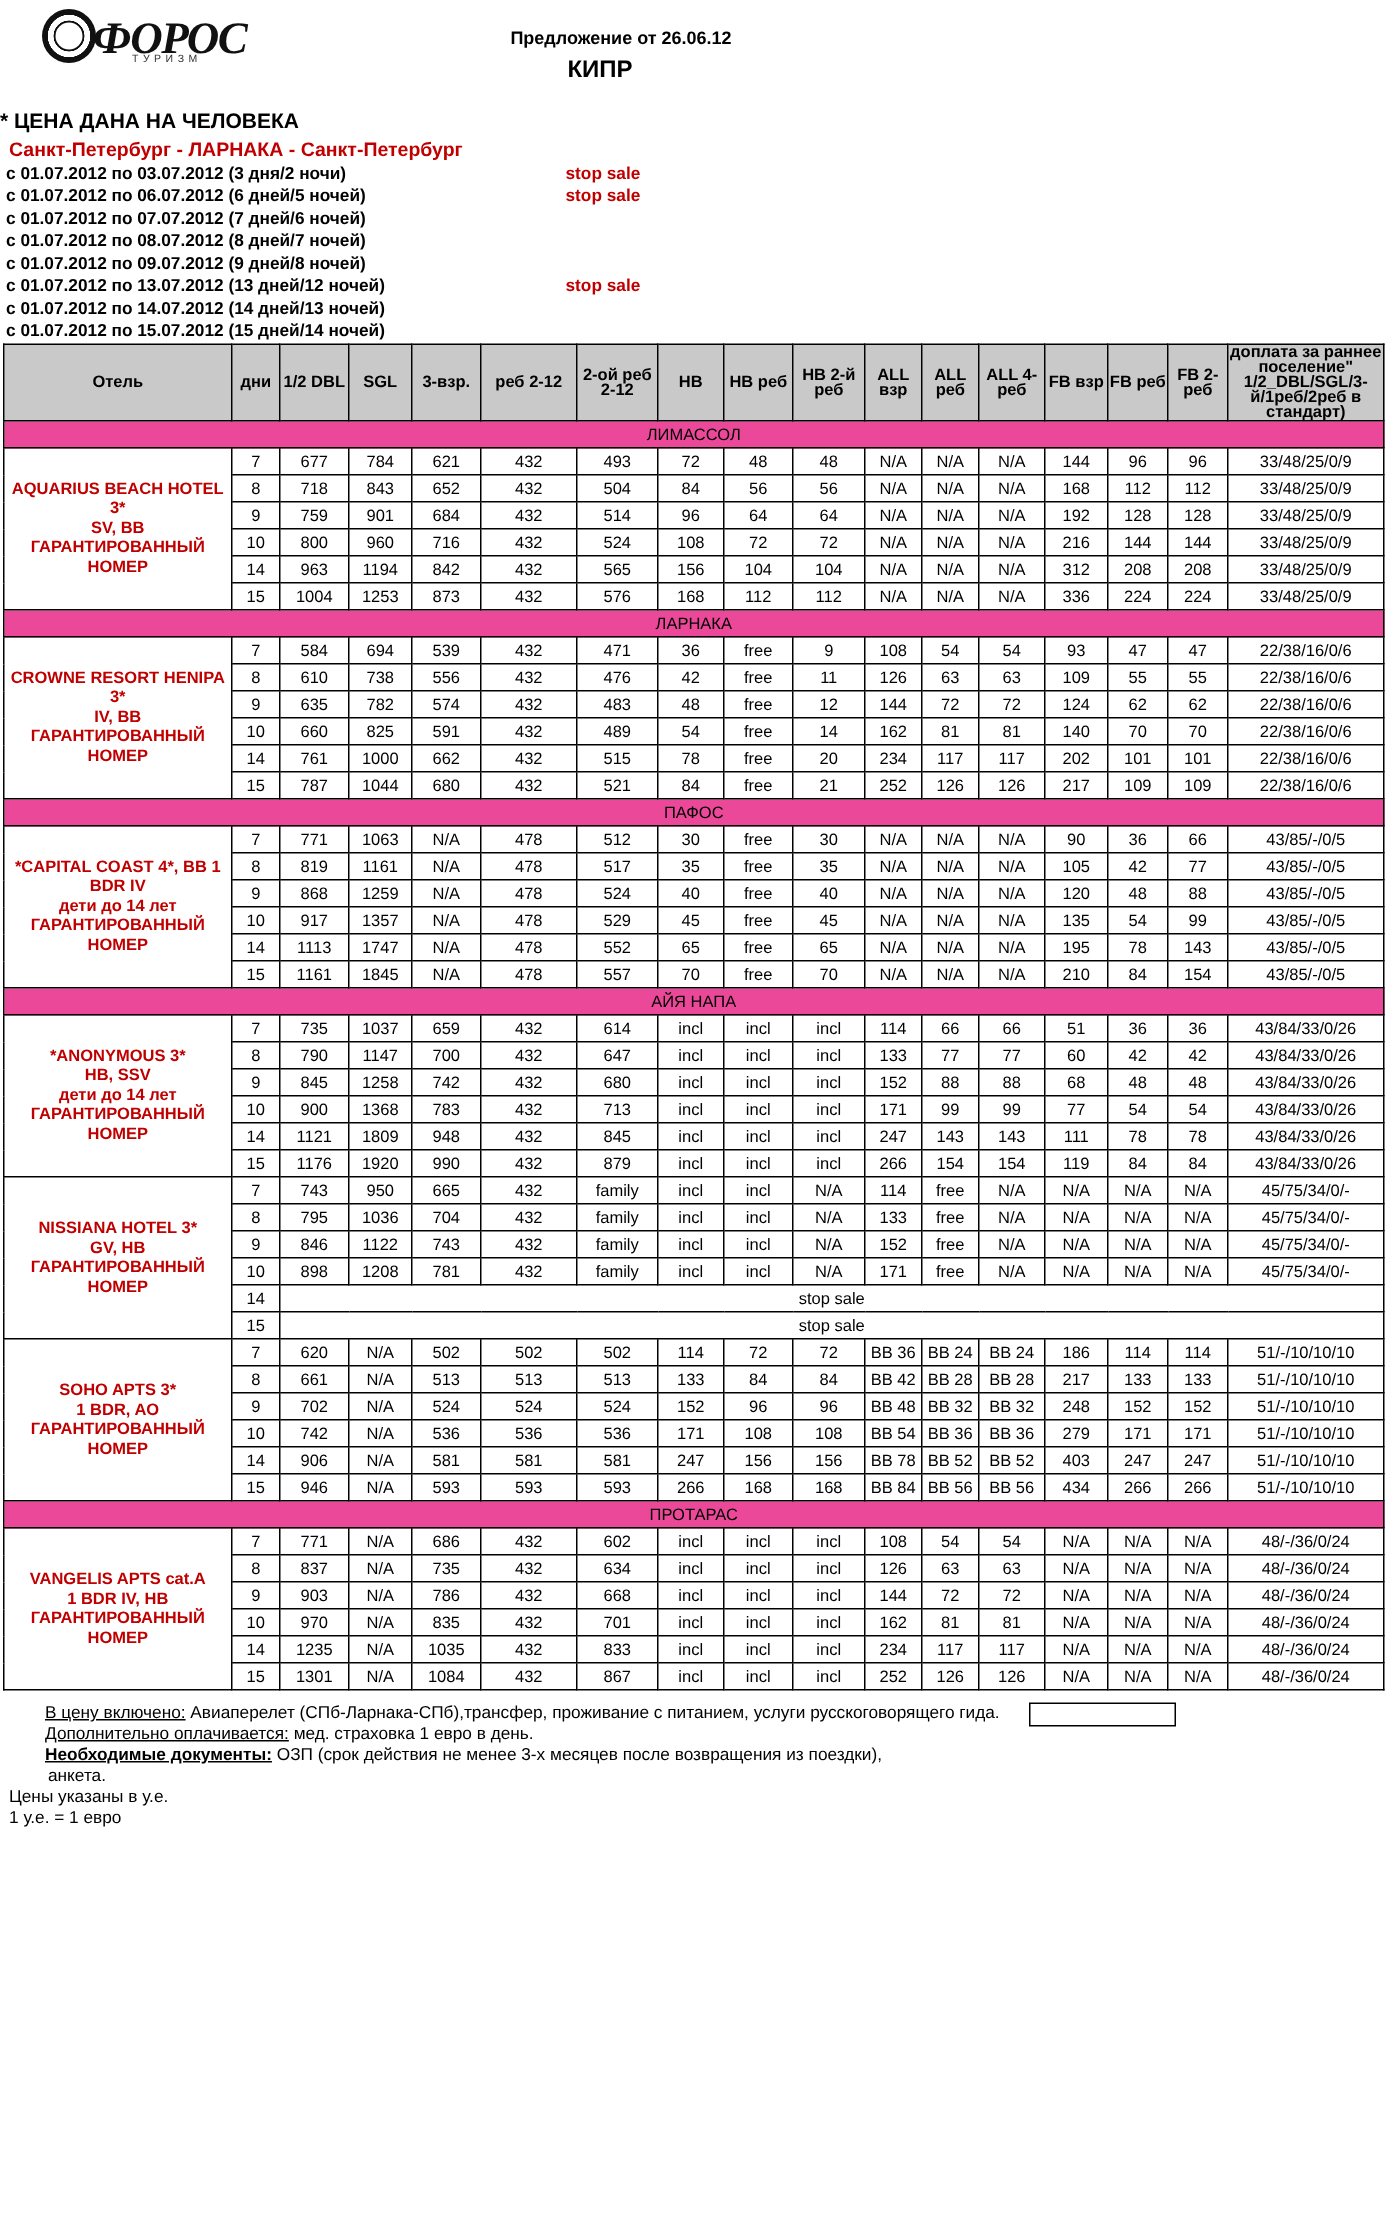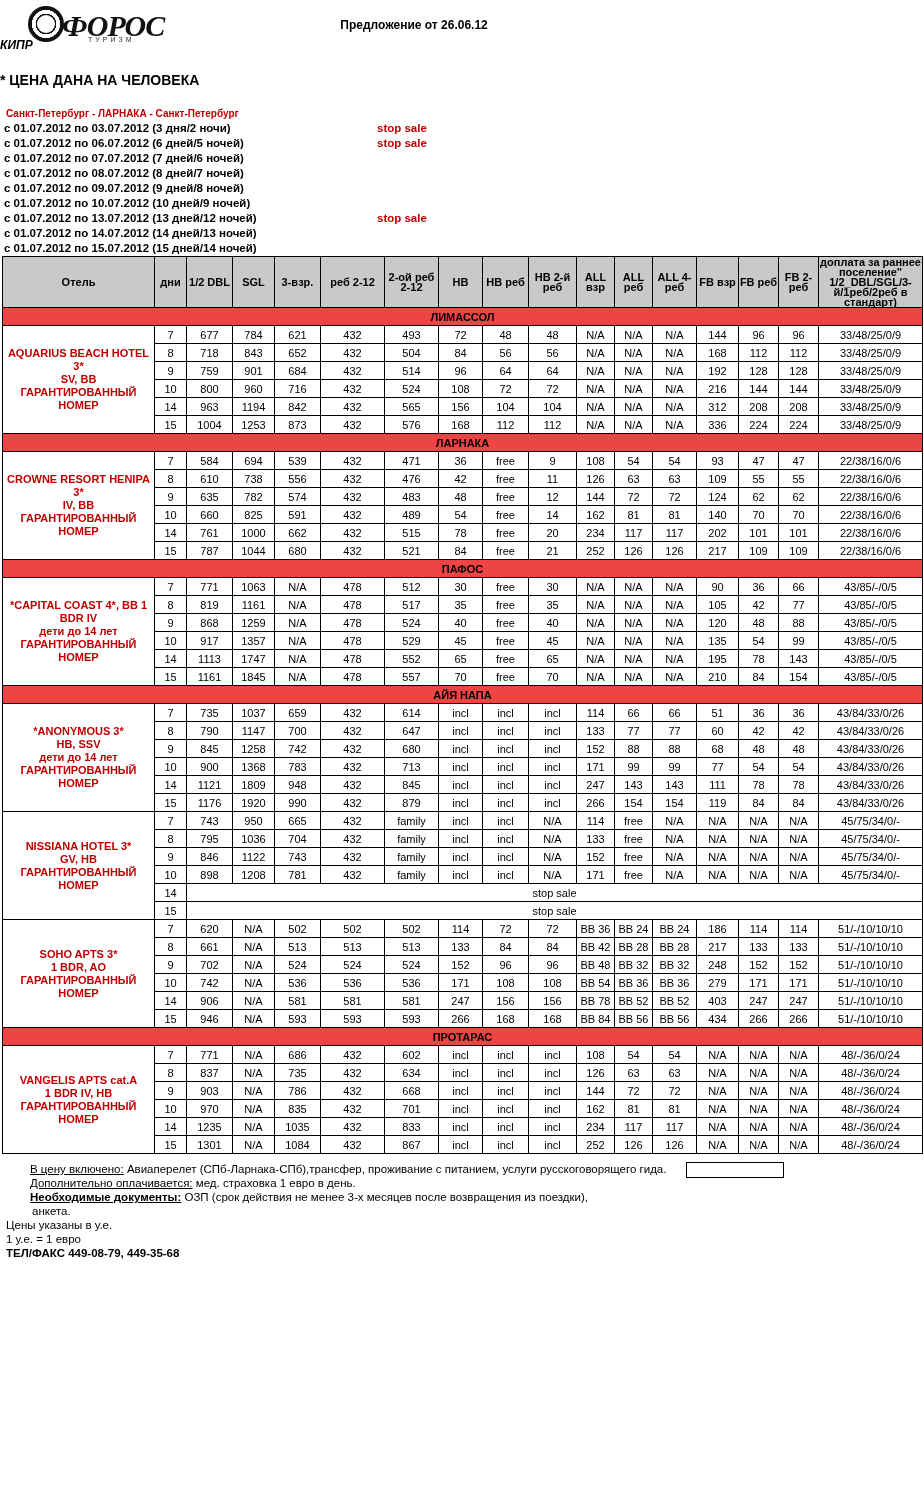--- a/index.html
+++ b/index.html
@@ -15,34 +15,34 @@
   
   .header{position:relative;height:70px;}
   .logo{position:absolute;left:28px;top:4px;width:190px;height:40px;}
   .logo .sun{position:absolute;left:0;top:2px;width:36px;height:36px;border-radius:50%;
     background:radial-gradient(circle at 50% 50%, #111 0 40%, #fff 41% 55%, #111 56% 100%);}
   .logo .sun:after{content:"";position:absolute;left:9px;top:9px;width:18px;height:18px;border-radius:50%;background:#fff;}
   .logo .word{position:absolute;left:34px;top:5px;font-family:"Liberation Serif",serif;
     font-size:30px;font-weight:bold;font-style:italic;color:#111;letter-spacing:-1px;}
   .logo .sub{position:absolute;left:60px;top:32px;font-size:7px;letter-spacing:3px;color:#333;}
   .offer{position:absolute;left:0;right:0;top:18px;text-align:center;font-weight:bold;font-size:12px;margin-left:28px;}
-  .ctitle{position:absolute;left:0;right:0;top:38px;font-weight:bold;font-size:12px;font-style:italic;}
+  .ctitle{position:absolute;left:0;right:0;top:38px;text-align:center;font-weight:bold;font-size:16px;}
 
   
   .note-center{text-align:left;font-weight:bold;font-size:14px;padding:2px 0 4px 0;}
-  .route{color:#c00000;font-weight:bold;font-size:10px;padding-left:6px;padding-bottom:2px;margin-top:16px;}
+  .route{color:#c00000;font-weight:bold;font-size:13px;padding-left:6px;padding-bottom:2px;}
   .dates{padding-left:4px;}
   .dates .row{position:relative;height:15px;line-height:15px;font-weight:bold;font-size:11.5px;}
   .dates .row .stop{position:absolute;left:373px;color:#c00000;font-weight:bold;}
 
   
   table.main{border-collapse:collapse;width:920px;margin-left:2px;table-layout:fixed;}
   table.main td,table.main th{border:1px solid #000;text-align:center;vertical-align:middle;font-size:11px;padding:0;height:17px;}
   thead th{background:#c9c9c9;font-weight:bold;font-size:9.5px;line-height:10px;padding:2px 1px;}
-  .region td{background:#ef4444;font-weight:bold;font-size:11px;height:16px;}
+  .region td{background:#ec4899;font-weight:normal;font-size:11px;height:16px;}
   .hotel{color:#c00000;font-weight:bold;font-size:11px;line-height:13px;padding:2px;}
   .stopcell{text-align:left;padding-left:4px;font-weight:normal;}
   .thickbottom td{border-bottom:2px solid #000;}
   .thicktop td{border-top:2px solid #000;}
 
   
   .footer{margin-top:8px;padding-left:6px;font-size:11.5px;line-height:14px;}
   .footer .u{text-decoration:underline;padding-left:24px;}
   .footer .b{font-weight:bold;}
   .footer .box{position:absolute;right:16px;width:96px;height:14px;border:1px solid #000;}
@@ -65,21 +65,20 @@
 
   <div class="note-center">* ЦЕНА ДАНА НА ЧЕЛОВЕКА</div>
   <div class="route">Санкт-Петербург - ЛАРНАКА - Санкт-Петербург</div>
 
   <div class="dates" id="date-list">
       <div class="row"><span>с  01.07.2012  по  03.07.2012 (3 дня/2 ночи)</span><span class="stop">stop sale</span></div>
       <div class="row"><span>с  01.07.2012  по  06.07.2012 (6 дней/5 ночей)</span><span class="stop">stop sale</span></div>
       <div class="row"><span>с  01.07.2012  по  07.07.2012 (7 дней/6 ночей)</span></div>
       <div class="row"><span>с  01.07.2012  по  08.07.2012 (8 дней/7 ночей)</span></div>
       <div class="row"><span>с  01.07.2012  по  09.07.2012 (9 дней/8 ночей)</span></div>
-      <div class="row"><span>с  01.07.2012  по  10.07.2012 (10 дней/9 ночей)</span></div>
       <div class="row"><span>с  01.07.2012  по  13.07.2012 (13 дней/12 ночей)</span><span class="stop">stop sale</span></div>
       <div class="row"><span>с  01.07.2012  по  14.07.2012 (14 дней/13 ночей)</span></div>
       <div class="row"><span>с  01.07.2012  по  15.07.2012 (15 дней/14 ночей)</span></div>
     </div>
 
   <table class="main">
     <colgroup>
       <col style="width:152px">
         <col style="width:32px">
         <col style="width:46px">
@@ -880,16 +879,15 @@
     </div>
     <div>
       <span class="u">Дополнительно оплачивается:</span><span> мед. страховка  1 евро в день.</span>
     </div>
     <div>
       <span class="u b">Необходимые документы:</span><span> ОЗП (срок действия не менее 3-х месяцев после возвращения из поездки),</span>
     </div>
     <div style="padding-left:26px">анкета.</div>
     <div>Цены указаны в у.е.</div>
     <div>1 у.е. = 1 евро</div>
-    <div class="b">ТЕЛ/ФАКС 449-08-79,  449-35-68</div>
   </div>
 
 </div>
 
 </body></html>

